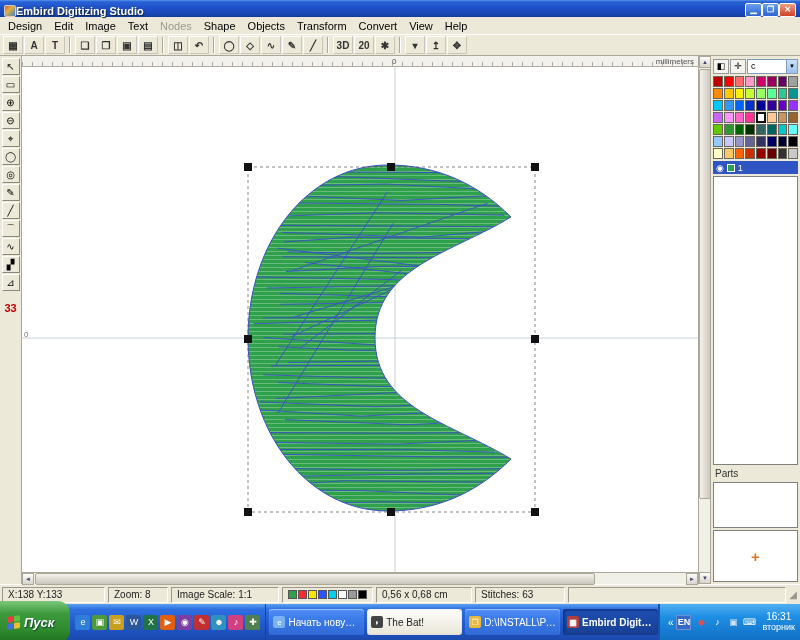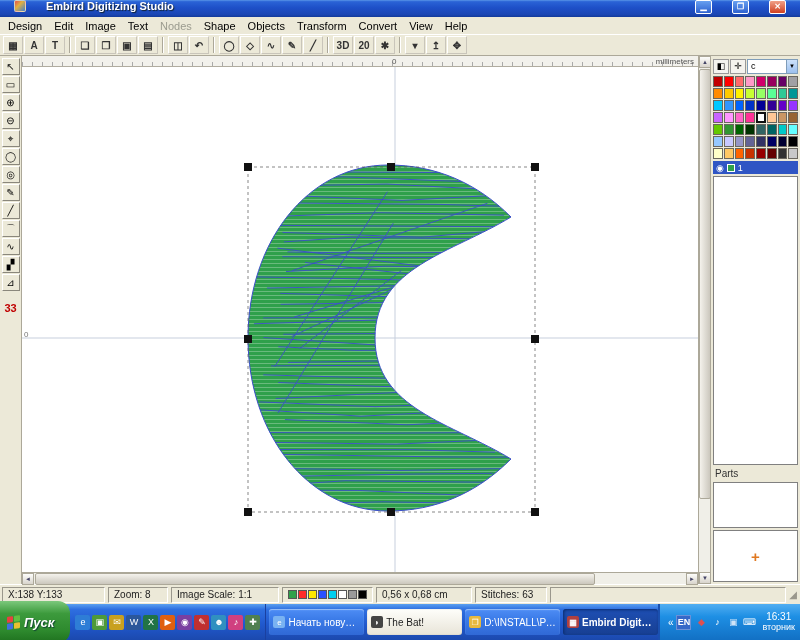--- a/index.html
+++ b/index.html
@@ -1,20 +1,20 @@
 <!DOCTYPE html>
 <html><head>
 <meta charset="utf-8">
 <style>
   * { box-sizing: border-box; margin: 0; padding: 0; }
   html,body { width:800px; height:640px; overflow:hidden; }
   body { font-family:"Liberation Sans",sans-serif; font-size:11px; background:#ECE9D8; position:relative; }
 
   
-  .titlebar { height:17px; display:flex; align-items:flex-start; gap:20px; padding:0 14px;
+  .titlebar { height:17px; display:flex; align-items:flex-end; gap:0; padding:0 4px;
     background:linear-gradient(180deg,#5A96E8 0%,#2A63D6 10%,#1E50C8 45%,#1A46B4 85%,#123A9A 100%);
     color:#fff; font-weight:bold; }
   .app-icon { width:12px; height:12px; border-radius:2px; flex:none;
     background:linear-gradient(135deg,#E05050 0%,#E0B040 40%,#4080D0 100%); border:1px solid #fff8; }
   .tb-title { flex:1; font-size:11px; text-shadow:1px 1px 1px #123; white-space:nowrap; }
   .win-btn { width:17px; height:14px; border:1px solid #fff; border-radius:2px; color:#fff;
     font-size:8px; line-height:12px; text-align:center; background:linear-gradient(#68A0F0,#2E62D0); }
   .win-btn.close { background:linear-gradient(#F0A088,#D04020); }
 
   
@@ -78,21 +78,21 @@
   .parts-box { height:46px; background:#fff; border:1px solid #808080; flex:none; }
   .preview-box { height:52px; background:#fff; border:1px solid #808080; position:relative; flex:none; }
   .preview-plus { position:absolute; left:50%; top:50%; transform:translate(-50%,-50%);
     color:#E07820; font-size:15px; font-weight:bold; }
 
   
   .statusbar { height:20px; display:flex; align-items:center; background:#ECE9D8;
     border-top:1px solid #fff; padding:0 2px; gap:3px; font-size:10px; color:#222; }
   .sb-panel { height:16px; border:1px solid; border-color:#9a978c #fff #fff #9a978c;
     display:flex; align-items:center; padding:0 5px; white-space:nowrap; }
-  .w110{width:103px} .w60{width:60px} .w106{width:108px} .w96{width:96px} .w88{width:72px}
+  .w110{width:103px} .w60{width:60px} .w106{width:108px} .w96{width:96px} .w88{width:90px}
   .sb-mini { display:flex; gap:1px; }
   .sb-chip { width:9px; height:9px; border:1px solid #555; }
   .sb-fill { flex:1; height:16px; border:1px solid; border-color:#9a978c #fff #fff #9a978c; }
   .sb-grip { color:#9a978c; font-size:10px; padding-right:1px; }
 
   
   .taskbar { position:absolute; left:0; bottom:0; width:800px; height:36px; display:flex; align-items:center;
     background:linear-gradient(180deg,#5AA0F0 0%,#2E6FE0 15%,#2159CE 55%,#1B49AE 100%); }
   .start-btn { height:42px; padding:0 16px 0 7px; display:flex; align-items:center; gap:4px;
     color:#fff; font-weight:bold; font-style:italic; font-size:13px; flex:none;

